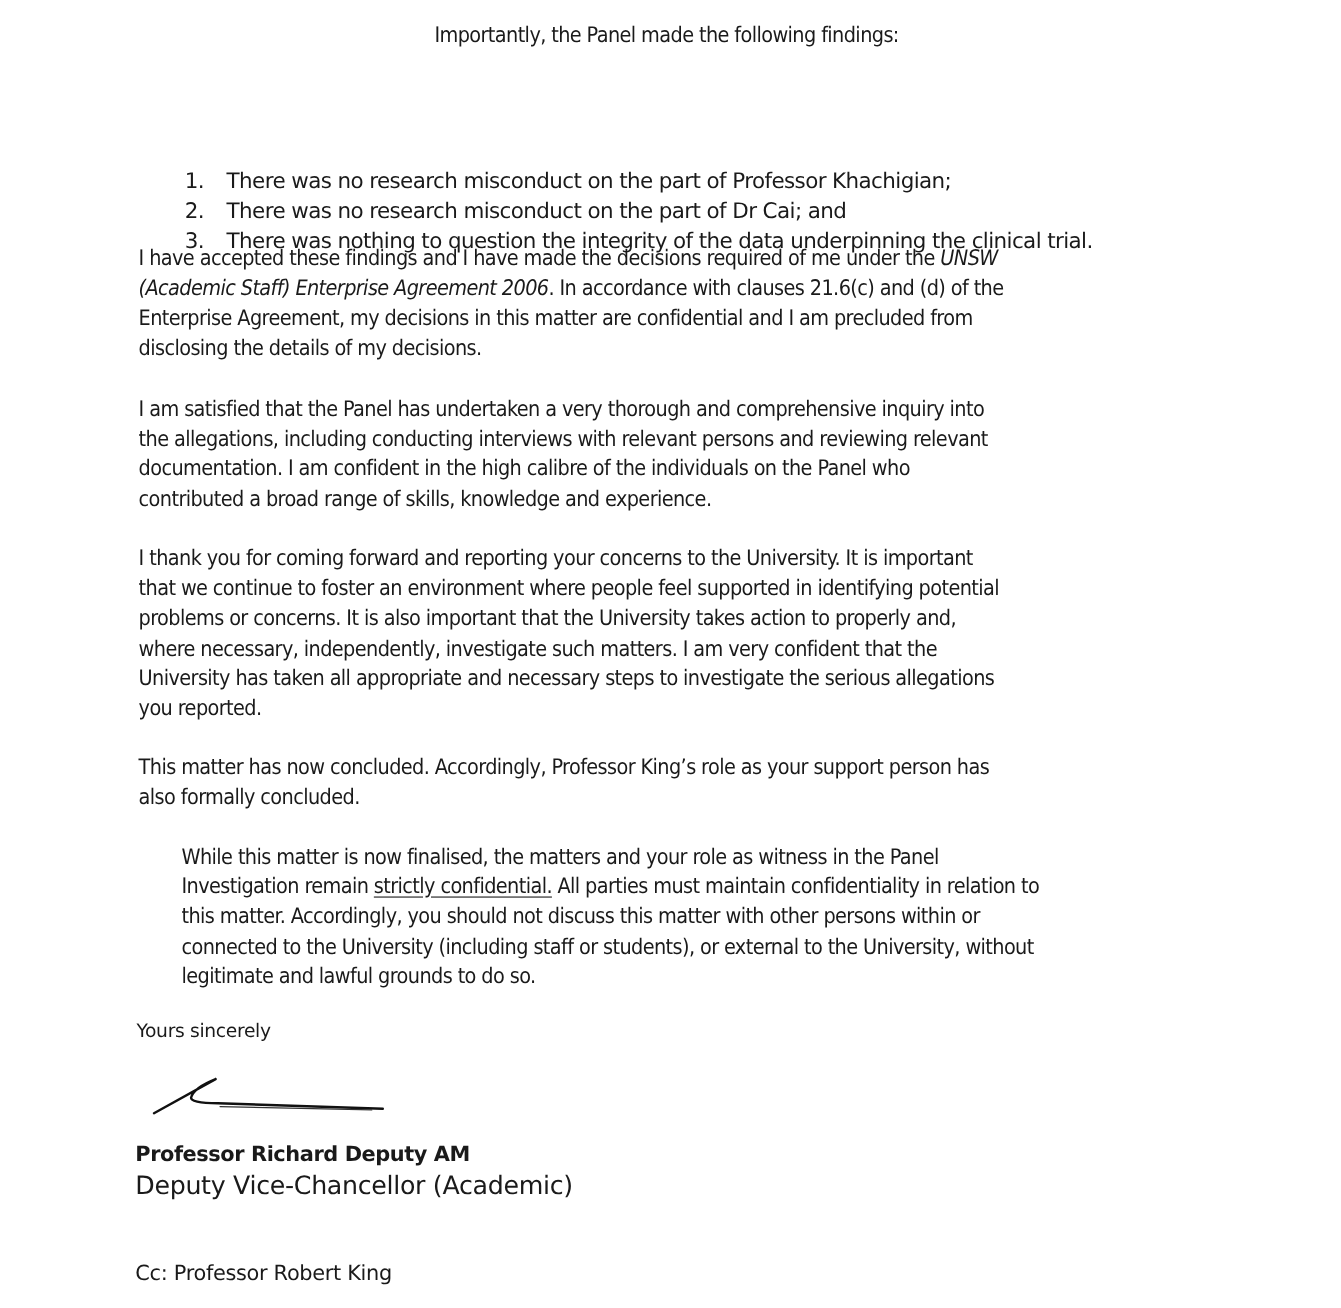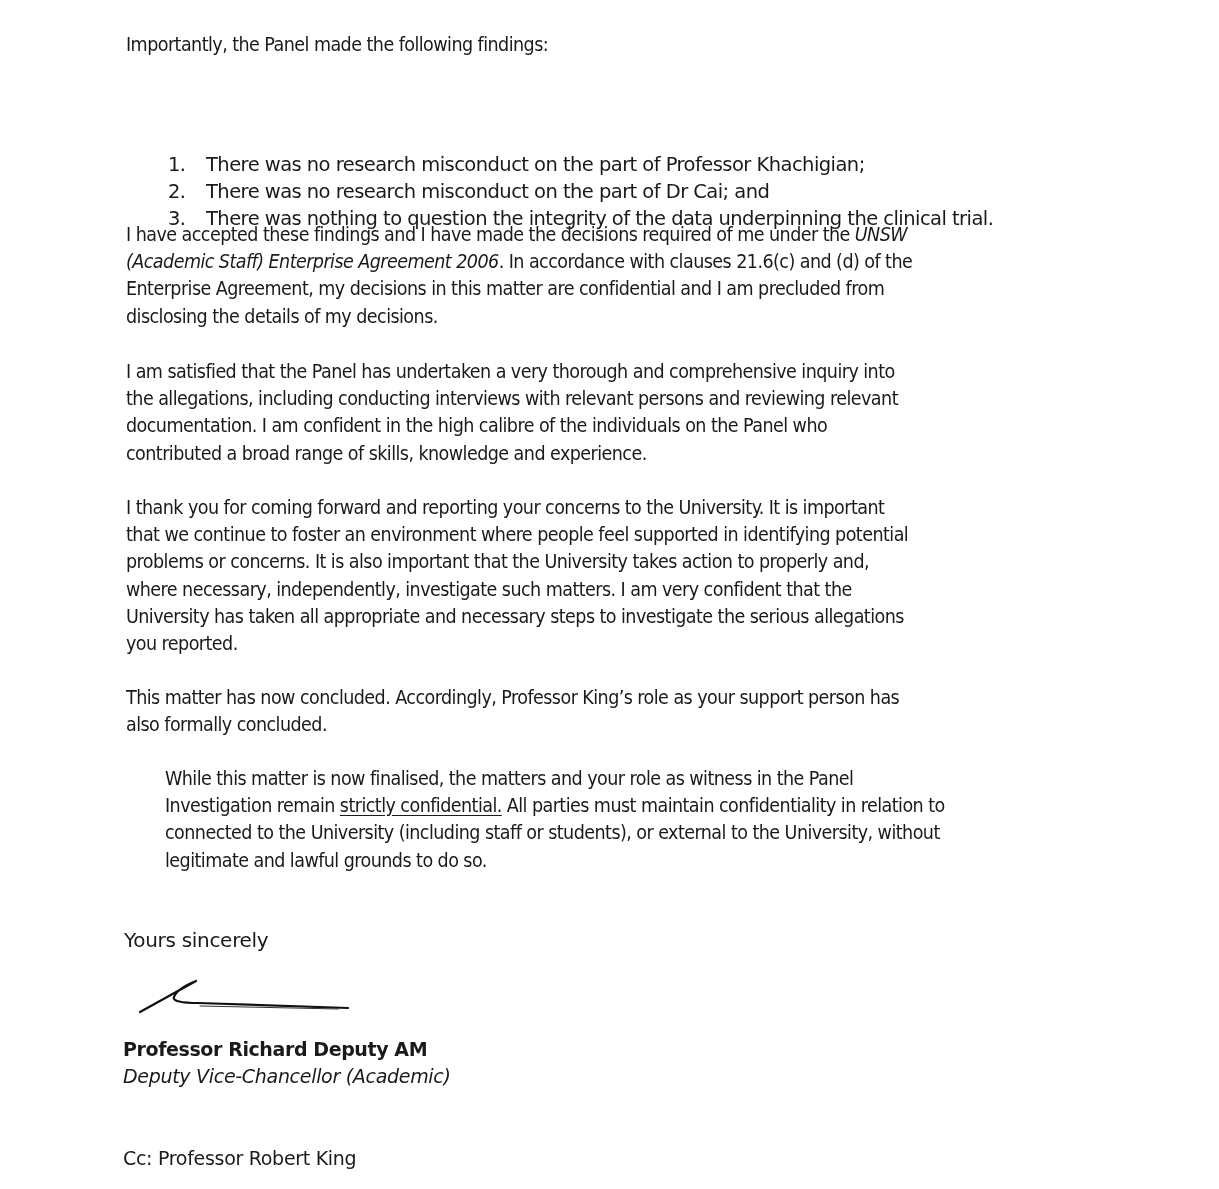--- a/index.html
+++ b/index.html
@@ -14,32 +14,32 @@
     font-size: 19.5px; line-height: 27.2px; letter-spacing: -0.55px;
     font-stretch: condensed;
     white-space: nowrap;
   }
   .line { display: block; height: 27.2px; }
   .findings { position: absolute; left: 168px; width: 950px; font-size: 19.5px; line-height: 27.2px; letter-spacing: -0.55px; }
   .finding { display: block; height: 27.2px; white-space: nowrap; }
   .finding .num { display: inline-block; width: 38px; }
   em { font-style: italic; }
   u { text-decoration: underline; text-underline-offset: 3px; }
-  .signoff { position: absolute; left: 124px; top: 928px; font-size: 20px; letter-spacing: -0.3px; }
+  .signoff { position: absolute; left: 124px; top: 928px; font-size: 17px; letter-spacing: -0.3px; }
   .signature { position: absolute; left: 138px; top: 975px; }
   .name { position: absolute; left: 123px; top: 1038px; font-size: 19px; font-weight: bold; letter-spacing: -0.4px; }
-  .role { position: absolute; left: 123px; top: 1065px; font-size: 19px; letter-spacing: -0.3px; font-style: italic; }
+  .role { position: absolute; left: 123px; top: 1065px; font-size: 23px; letter-spacing: -0.3px; }
   .cc { position: absolute; left: 123px; top: 1147px; font-size: 19px; letter-spacing: -0.3px; }
 </style>
 </head>
 <body>
 
 <div class="page">
 
-  <div class="txt" style="top:31px;">
+  <div class="txt" style="top:18px;text-align:center;">
     <span class="line">Importantly, the Panel made the following findings:</span>
   </div>
 
   <div class="findings" style="top:112px;margin-top:39px;">
     <div class="finding">
       <span class="num">1.</span><span>There was no research misconduct on the part of Professor Khachigian;</span>
     </div>
     <div class="finding">
       <span class="num">2.</span><span>There was no research misconduct on the part of Dr Cai; and</span>
     </div>
@@ -72,20 +72,21 @@
   </div>
 
   <div class="txt" style="top:684px;">
     <span class="line">This matter has now concluded. Accordingly, Professor King’s role as your support person has</span>
     <span class="line">also formally concluded.</span>
   </div>
 
   <div class="txt" style="top:765px;margin-left:39px;">
     <span class="line">While this matter is now finalised, the matters and your role as witness in the Panel</span>
     <span class="line"><span>Investigation remain </span><u>strictly confidential.</u><span> All parties must maintain confidentiality in relation to</span></span>
+    <span class="line">this matter. Accordingly, you should not discuss this matter with other persons within or</span>
     <span class="line">connected to the University (including staff or students), or external to the University, without</span>
     <span class="line">legitimate and lawful grounds to do so.</span>
   </div>
 
   <div class="signoff">Yours sincerely</div>
 
   <svg class="signature" width="220" height="45" viewBox="0 0 220 45">
     <path d="M2 37 L58 6 M58 6 C48 10 38 16 36 22 C34 26 44 28 60 28 L210 33" fill="none" stroke="#111" stroke-width="2.2" stroke-linecap="round" stroke-linejoin="round"></path>
     <path d="M62 31 L200 34" fill="none" stroke="#333" stroke-width="1" stroke-linecap="round"></path>
   </svg>

